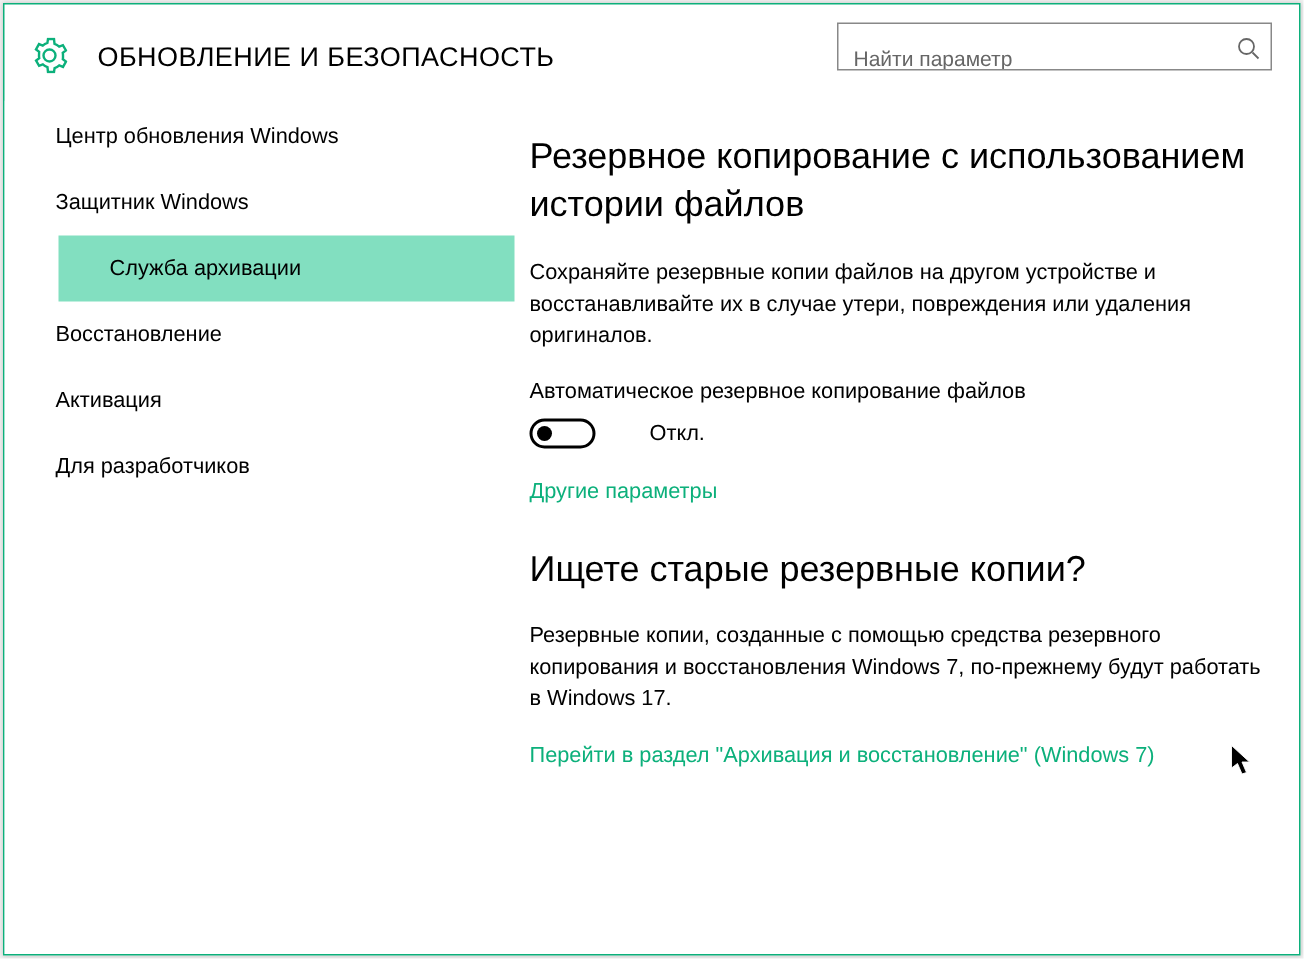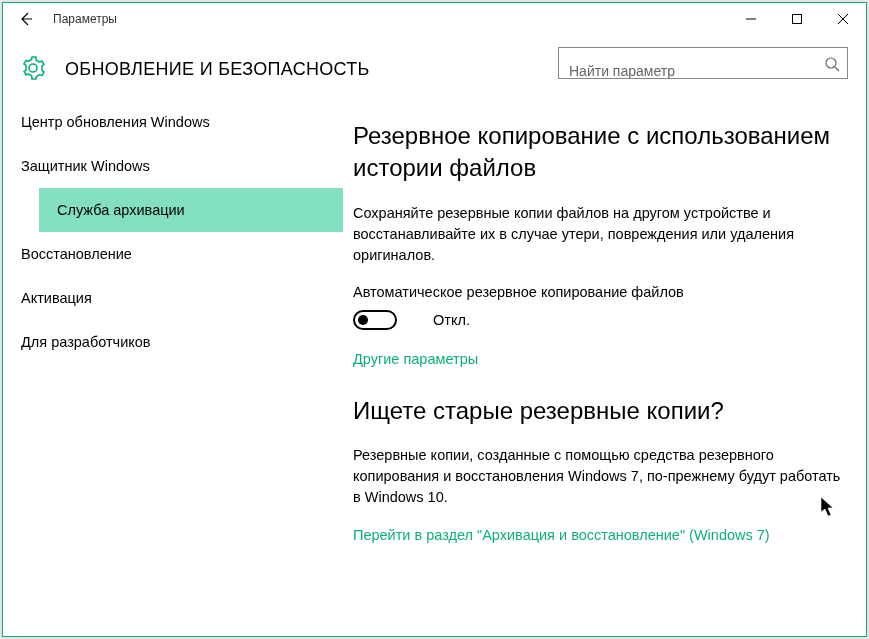--- a/index.html
+++ b/index.html
@@ -100,21 +100,21 @@
     flex: 1;
     display: flex;
     overflow: hidden;
   }
   .sidebar {
     width: 340px;
     background: #fff;
     padding-top: 2px;
   }
   .sidebar-item {
-    padding: 14px 18px;
+    padding: 14px 34px;
     font-size: 14.5px;
     color: #000;
     cursor: pointer;
   }
   .sidebar-item.selected {
     background: #82dfc0;
     margin-left: 36px;
   }
   .content {
     flex: 1;
@@ -181,46 +181,20 @@
     width: 16px;
     height: 22px;
     pointer-events: none;
   }
 </style>
 </head>
 <body>
 
 <div class="window">
 
-  <div class="titlebar">
-    <div class="back-btn">
-      <svg viewBox="0 0 16 16" width="16" height="16">
-        <path d="M10 2 L4 8 L10 14 M4 8 L14 8" stroke="#000" stroke-width="1.2" fill="none"></path>
-      </svg>
-    </div>
-    <span class="title">Параметры</span>
-    <div class="win-controls">
-      <div class="win-btn">
-        <svg width="10" height="10">
-            <line x1="0" y1="5" x2="10" y2="5" stroke="#000" stroke-width="1"></line>
-          </svg>
-      </div>
-      <div class="win-btn">
-        <svg width="10" height="10">
-            <rect x="0.5" y="0.5" width="9" height="9" stroke="#000" stroke-width="1" fill="none"></rect>
-          </svg>
-      </div>
-      <div class="win-btn">
-        <svg width="10" height="10">
-            <line x1="0" y1="0" x2="10" y2="10" stroke="#000" stroke-width="1"></line>
-            <line x1="10" y1="0" x2="0" y2="10" stroke="#000" stroke-width="1"></line>
-          </svg>
-      </div>
-    </div>
-  </div>
 
   <div class="header-row">
     <svg class="gear-icon" viewBox="0 0 24 24">
       <path fill="none" stroke="#0cb07b" stroke-width="1.6" d="M12 8a4 4 0 1 0 0 8 4 4 0 0 0 0-8zm9 4c0-.6-.05-1.2-.15-1.8l2.1-1.6-2-3.5-2.5 1a9 9 0 0 0-3.1-1.8L15 1h-4l-.4 2.6a9 9 0 0 0-3.1 1.8l-2.5-1-2 3.5 2.1 1.6C5.05 10.8 5 11.4 5 12s.05 1.2.15 1.8L3.05 15.4l2 3.5 2.5-1a9 9 0 0 0 3.1 1.8L11 23h4l.4-2.6a9 9 0 0 0 3.1-1.8l2.5 1 2-3.5-2.1-1.6c.1-.6.1-1.2.1-1.5z"></path>
     </svg>
     <div class="page-head">ОБНОВЛЕНИЕ И БЕЗОПАСНОСТЬ</div>
     <div class="search-wrap">
       <input class="search-input" type="text" placeholder="Найти параметр" style="">
       <svg class="search-icon" viewBox="0 0 16 16">
         <circle cx="7" cy="7" r="5" stroke="#666" stroke-width="1.2" fill="none"></circle>
@@ -245,21 +219,21 @@
       <div class="subcaption">Автоматическое резервное копирование файлов</div>
       <div class="toggle-row">
         <div class="toggle">
           <div class="knob"></div>
         </div>
         <span class="toggle-label">Откл.</span>
       </div>
       <span class="link">Другие параметры</span>
 
       <h2>Ищете старые резервные копии?</h2>
-      <p>Резервные копии, созданные с помощью средства резервного копирования и восстановления Windows 7, по-прежнему будут работать в Windows 10.</p>
+      <p>Резервные копии, созданные с помощью средства резервного копирования и восстановления Windows 7, по-прежнему будут работать в Windows 17.</p>
       <span class="link" style="margin-bottom:0">Перейти в раздел "Архивация и восстановление" (Windows 7)</span>
     </div>
   </div>
 
   <svg class="cursor" viewBox="0 0 16 22">
     <path d="M1 1 L1 16 L5 13 L8 20 L11 19 L8 12 L13 12 Z" fill="#000" stroke="#fff" stroke-width="0.6"></path>
   </svg>
 </div>
 
 </body></html>

